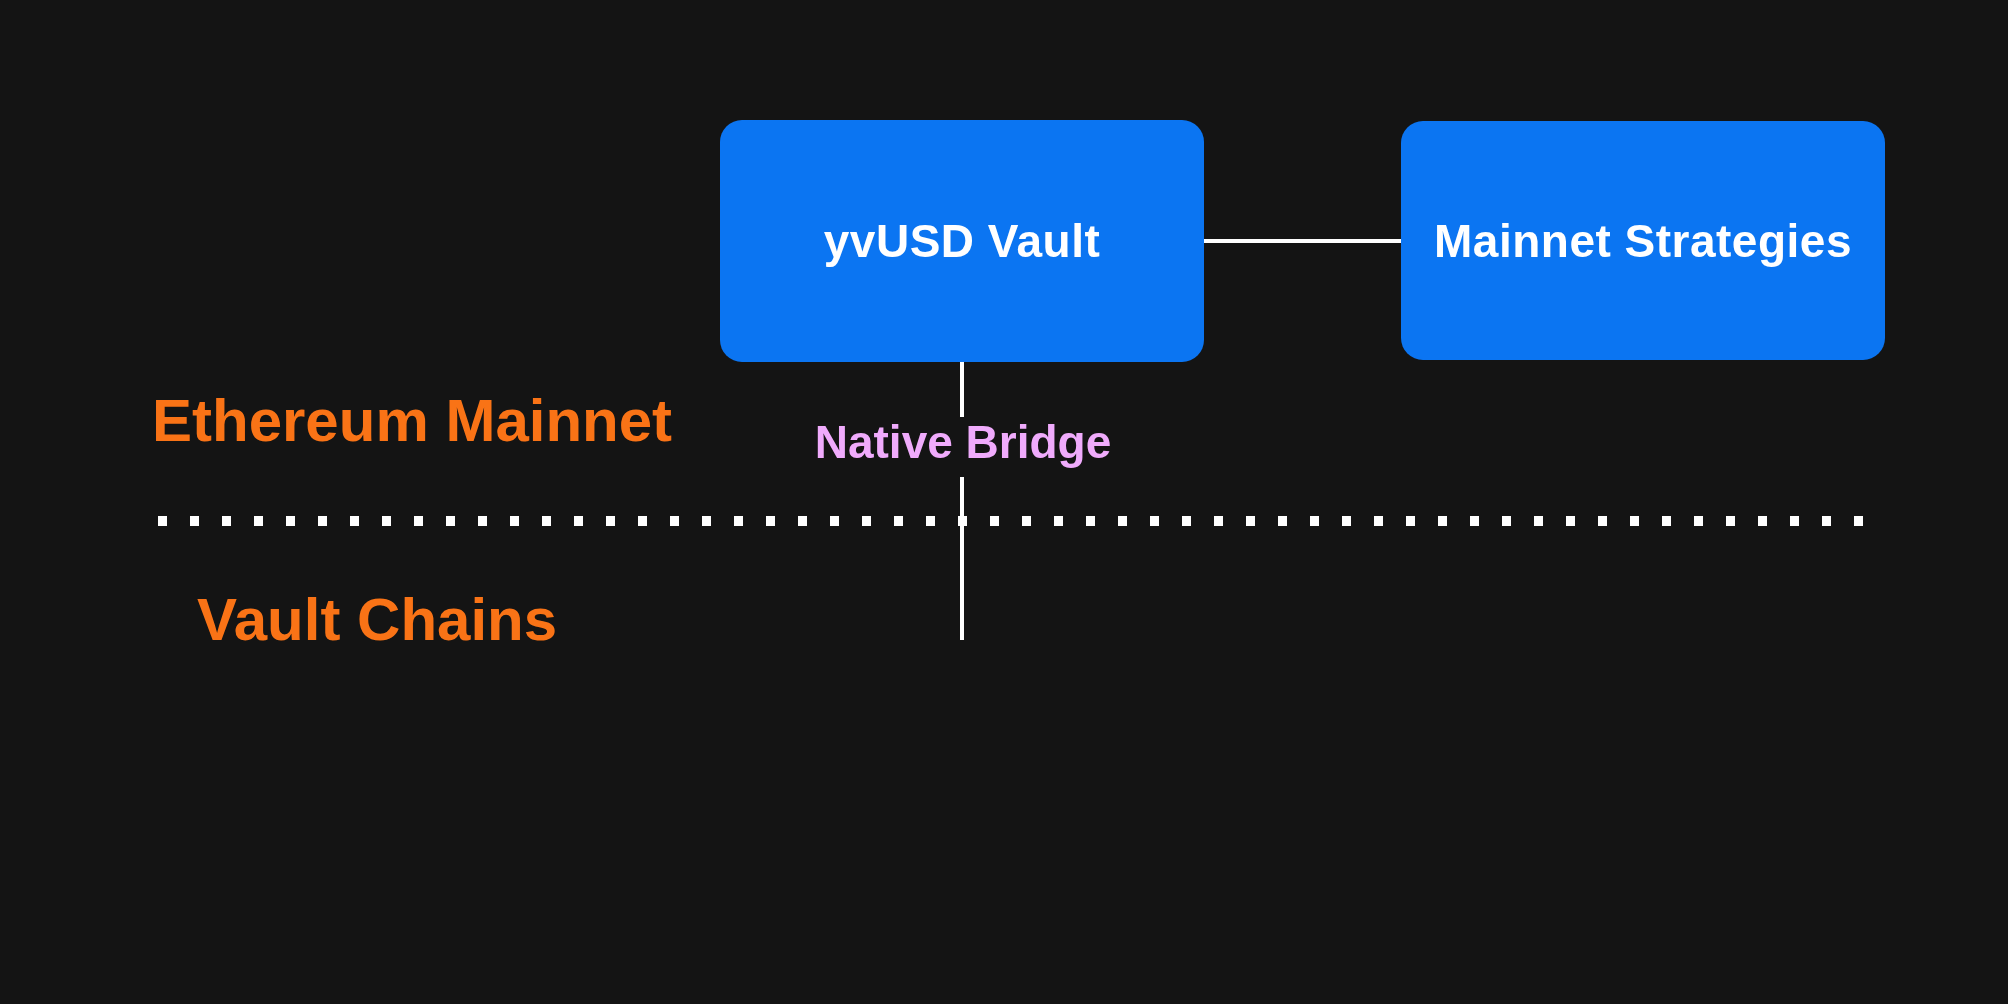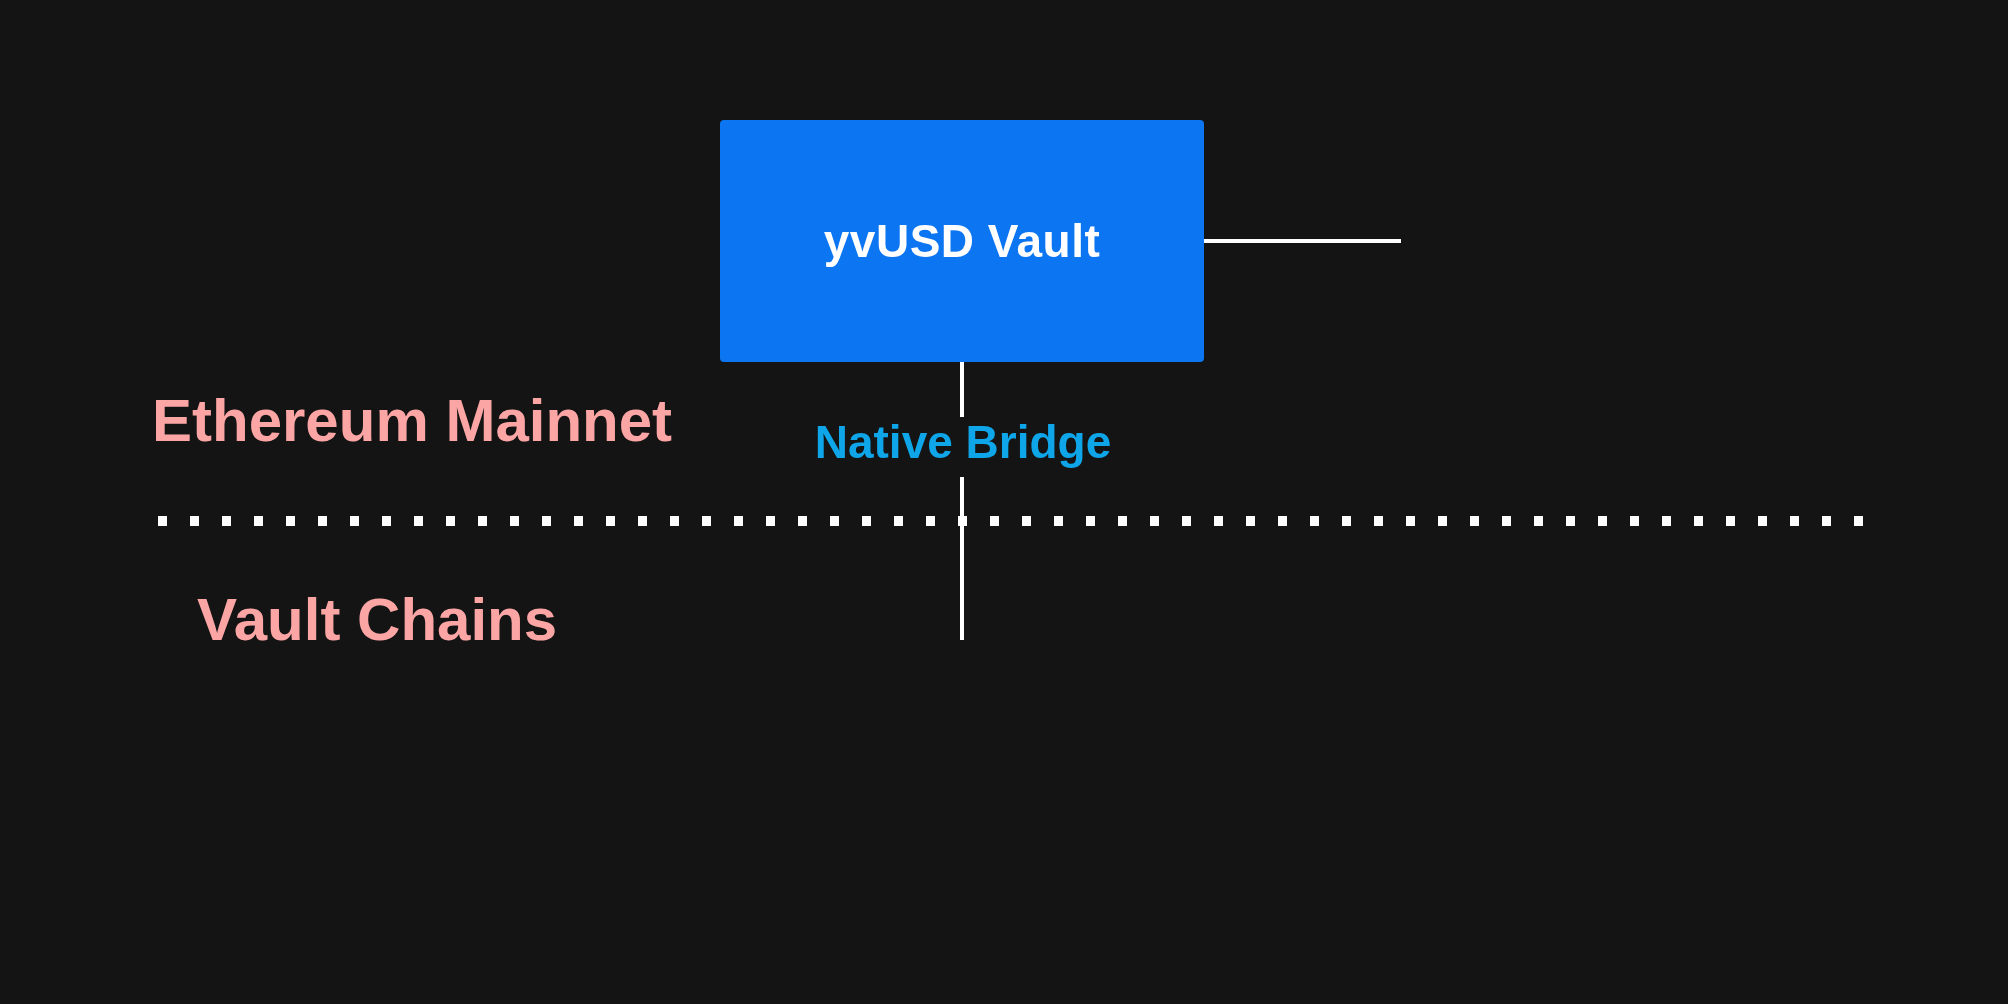--- a/index.html
+++ b/index.html
@@ -11,21 +11,21 @@
     position: relative;
     width: 2008px;
     height: 1004px;
     background: #141414;
     overflow: hidden;
     font-family: "Liberation Sans", sans-serif;
   }
   .node {
     position: absolute;
     background: #0b75f2;
-    border-radius: 4px;
+    border-radius: 22px;
     display: flex;
     align-items: center;
     justify-content: center;
   }
   .node-label {
     color: #ffffff;
     font-size: 46px;
     font-weight: 700;
     letter-spacing: 0.5px;
     white-space: nowrap;
@@ -37,35 +37,35 @@
   .edge {
     position: absolute;
     background: #ffffff;
   }
   .edge-h  { left: 1204px; top: 239px; width: 197px; height: 4px; }
   .edge-v1 { left: 960px;  top: 361px; width: 4px;   height: 56px; }
   .edge-v2 { left: 960px;  top: 477px; width: 4px;   height: 163px; }
 
   .section-label {
     position: absolute;
-    color: #fca5a5;
+    color: #f97316;
     font-size: 60px;
     font-weight: 700;
     line-height: 1;
     white-space: nowrap;
   }
   .label-ethereum { left: 152px; top: 391px; }
   .label-remote   { left: 197px; top: 590px; }
 
   .bridge-label {
     position: absolute;
     left: 963px;
     top: 419px;
     transform: translateX(-50%);
-    color: #0ea5e9;
+    color: #f0abfc;
     font-size: 46px;
     font-weight: 700;
     line-height: 1;
     white-space: nowrap;
   }
 
   .divider {
     position: absolute;
     left: 158px;
     top: 516px;
@@ -86,20 +86,23 @@
   <div class="edge edge-h"></div>
   <div class="edge edge-v1"></div>
   <div class="edge edge-v2"></div>
 
   <div class="divider"></div>
 
   <div class="node node-yvusd">
     <span class="node-label">yvUSD Vault</span>
   </div>
 
+  <div class="node node-mainnet">
+    <span class="node-label">Mainnet Strategies</span>
+  </div>
 
 
   <div class="section-label label-ethereum">Ethereum Mainnet</div>
 
   <div class="section-label label-remote">Vault Chains</div>
 
   <div class="bridge-label">Native Bridge</div>
 
 </div>
 

